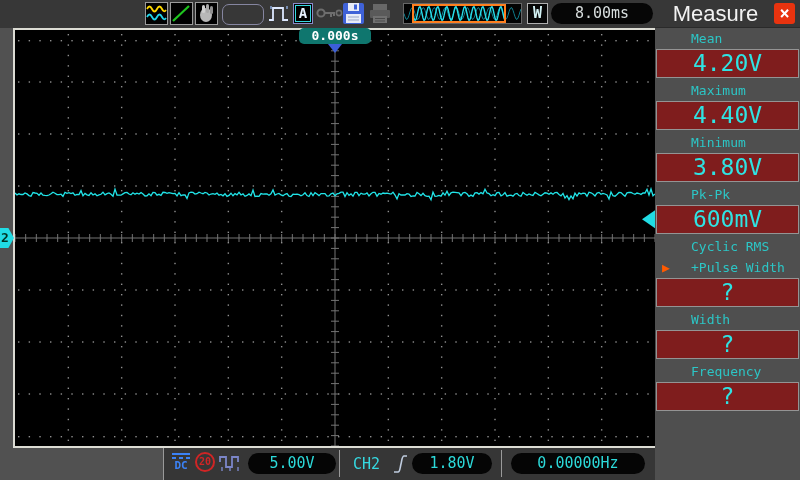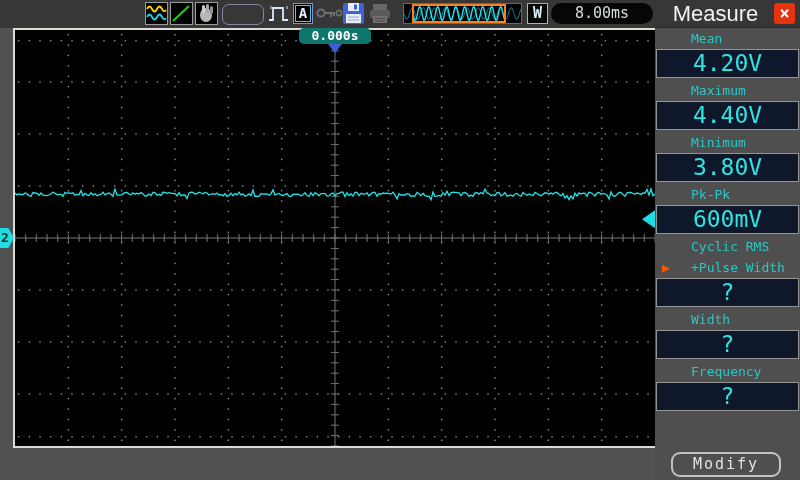--- a/index.html
+++ b/index.html
@@ -41,21 +41,21 @@
   .panel{position:absolute;left:655px;top:0;width:145px;height:480px;background:#4f4f4f;}
   .panel-title{position:relative;height:27px;background:#373737;border-bottom:1px solid #2a2a2a;
     color:#f2f2f2;font-family:"Liberation Sans",sans-serif;font-size:22px;
     text-align:center;line-height:27px;padding-right:24px;}
   .close-btn{position:absolute;right:5px;top:3px;width:21px;height:21px;background:#e8330f;
     border-radius:3px;color:#fff;font-weight:bold;font-size:17px;text-align:center;
     line-height:20px;cursor:pointer;}
   .m-item .m-label{position:relative;height:21px;color:#2cc6c6;font-size:13px;
     line-height:21px;padding-left:36px;}
   .m-item .m-label .marker{position:absolute;left:7px;top:0;color:#ff5a00;font-size:13px;}
-  .m-item .m-value{height:27px;margin:0 1px 2px 1px;background:#0f172a;
+  .m-item .m-value{height:27px;margin:0 1px 2px 1px;background:#7f1d1d;
     border:1px solid #949494;color:#2fe3e3;font-size:23px;text-align:center;line-height:27px;}
   .modify-btn{position:absolute;left:16px;top:452px;width:110px;height:25px;
     border:2px solid #c4c4c4;border-radius:9px;box-sizing:border-box;color:#e2e2e2;
     font-size:15px;letter-spacing:2px;text-align:center;line-height:21px;cursor:pointer;}
 
   
   .statusbar{position:absolute;left:163px;top:448px;width:492px;height:32px;background:#363636;
     border-left:1px solid #9a9a9a;box-sizing:border-box;}
   .sb-sep{position:absolute;top:2px;width:1px;height:27px;background:#9a9a9a;}
   .sb-pill{position:absolute;top:5px;height:21px;background:#050505;border-radius:11px;
@@ -1179,17 +1179,47 @@
     </div>
     <div class="m-item">
       <div class="m-label">Width</div>
       <div class="m-value">?</div>
     </div>
     <div class="m-item">
       <div class="m-label">Frequency</div>
       <div class="m-value">?</div>
     </div>
 
-    <div class="modify-btn">Modify</div>
   </div>
 
+  <div class="statusbar">
+
+    <div class="dc-icon">
+      <div class="bar"></div>
+      <div class="dash"></div>
+      <div>DC</div>
+    </div>
+
+    <div class="bw-icon">20</div>
+
+    <svg class="tb-glyph" style="left:55px;top:6px;position:absolute" width="26" height="20">
+      <path d="M1 8 V3 h6 V13 h6 V3 h6 V8" stroke="#7b85c8" stroke-width="1.8" fill="none"></path>
+      <path d="M3 17 V13 M11 17 V13 M19 17 V13" stroke="#7b85c8" stroke-width="1.4" fill="none"></path>
+    </svg>
+
+    <div class="sb-pill" style="left:84px;width:88px">5.00V</div>
+
+    <div class="sb-sep" style="left:175px"></div>
+
+    <div class="chan-label">CH2</div>
+
+    <svg class="edge-icon" width="16" height="24">
+      <path d="M2 20 h4 C8 20 8 16 9 12 C10 8 10 4 12 4 h3" stroke="#c0cde0" stroke-width="1.6" fill="none"></path>
+    </svg>
+
+    <div class="sb-pill" style="left:248px;width:80px">1.80V</div>
+
+    <div class="sb-sep" style="left:337px"></div>
+
+    <div class="sb-pill" style="left:347px;width:134px">0.00000Hz</div>
+  </div>
 
 </div>
 
 </body></html>

